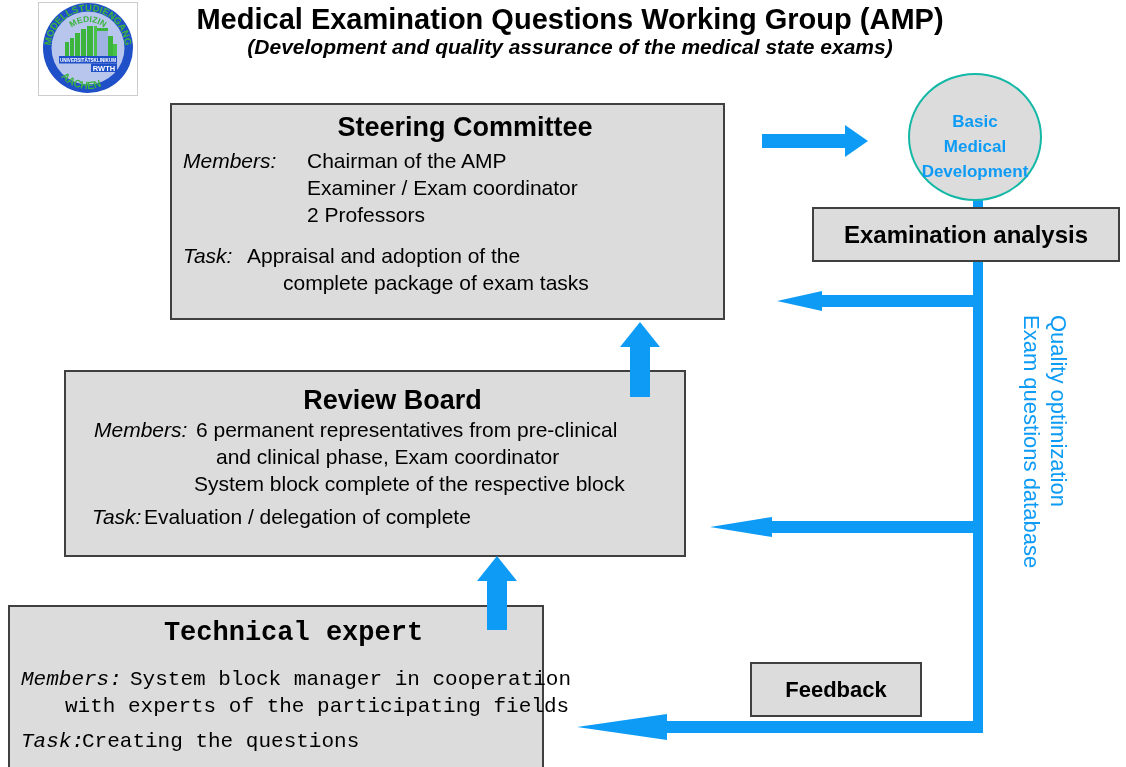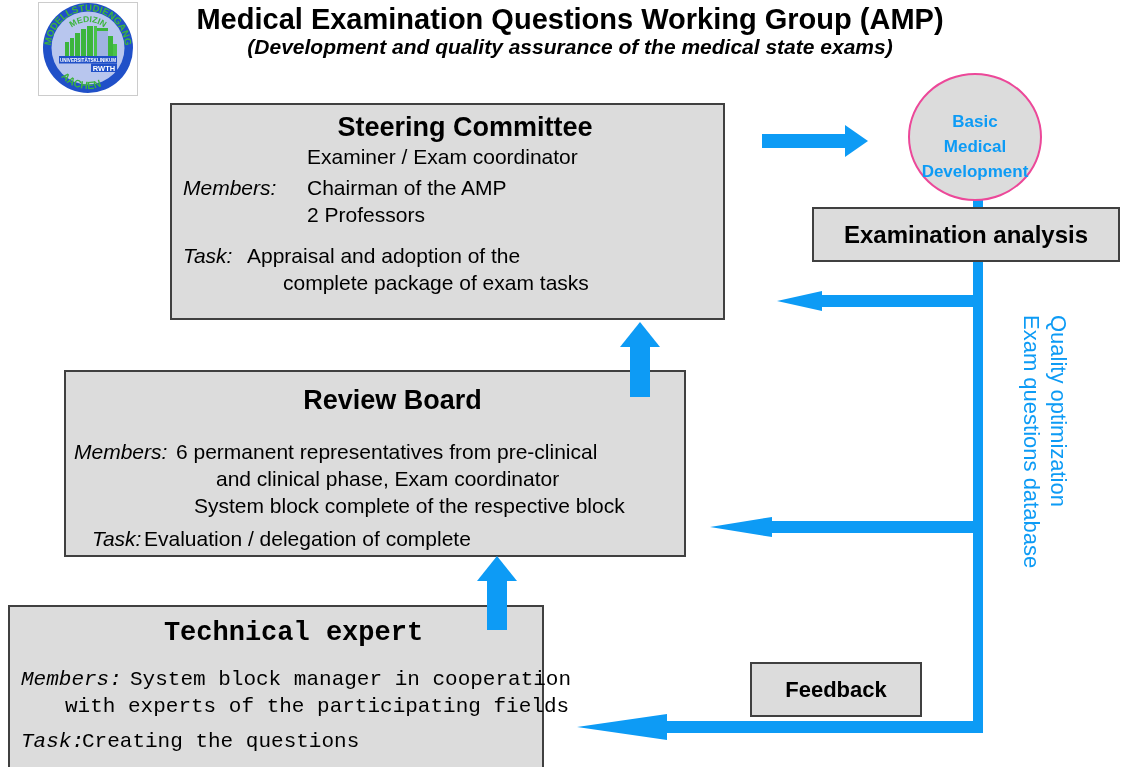--- a/index.html
+++ b/index.html
@@ -25,21 +25,21 @@
 
   #box-steering{left:170px;top:103px;width:555px;height:217px;}
   #box-steering .box-title{margin-top:6px;}
   #box-review{left:64px;top:370px;width:622px;height:187px;}
   #box-review .box-title{margin-top:12px;}
   #box-technical{left:8px;top:605px;width:536px;height:196px;font-family:Liberation Mono, monospace;}
   #box-technical .box-title{margin-top:10px;}
 
   
   #circle-basic{position:absolute;left:908px;top:73px;width:134px;height:128px;border-radius:50%;
-                background:#DCDCDC;border:2px solid #ec4899;box-sizing:border-box;z-index:2;
+                background:#DCDCDC;border:2px solid #14b8a6;box-sizing:border-box;z-index:2;
                 display:flex;flex-direction:column;align-items:center;justify-content:center;
                 padding-top:18px;}
   #circle-basic .cline{color:#0D9BF5;font-weight:bold;font-size:17px;line-height:25px;text-align:center;}
   #box-analysis{left:812px;top:207px;width:308px;height:55px;display:flex;align-items:center;justify-content:center;
                 font-size:24px;font-weight:bold;}
   #box-feedback{left:750px;top:662px;width:172px;height:55px;display:flex;align-items:center;justify-content:center;
                 font-size:22px;font-weight:bold;}
 
   
   .blue{background:#0D9BF5;}
@@ -129,34 +129,34 @@
     <text x="66" y="68.8" font-size="7.5" font-weight="bold" fill="#ffffff" text-anchor="middle" font-family="Liberation Sans, sans-serif">RWTH</text>
     <text font-size="10.5" font-weight="bold" fill="#3CB53C" font-family="Liberation Sans, sans-serif">
       <textPath href="#arcBottom" startOffset="42%" text-anchor="middle">AACHEN</textPath>
     </text>
   </svg>
 
   <div id="v-trunk" class="seg behind blue"></div>
 
   <div class="gbox" id="box-steering">
     <div class="box-title">Steering Committee</div>
-    <div class="bline" style="padding-left:135px;">Examiner / Exam coordinator</div>
     <div class="bline" style="padding-left:11px;margin-top:4px;">
       <span class="lbl w-sm">Members:</span><span>Chairman of the AMP</span>
     </div>
+    <div class="bline" style="padding-left:135px;">Examiner / Exam coordinator</div>
     <div class="bline" style="padding-left:135px;">2 Professors</div>
     <div class="bline" style="padding-left:11px;margin-top:14px;">
       <span class="lbl w-st">Task:</span><span>Appraisal and adoption of the</span>
     </div>
     <div class="bline" style="padding-left:111px;">complete package of exam tasks</div>
   </div>
 
   <div class="gbox" id="box-review">
     <div class="box-title">Review Board</div>
-    <div class="bline" style="padding-left:8px;margin-top:22px;">
+    <div class="bline" style="padding-left:28px;">
       <span class="lbl w-rm">Members:</span><span>6 permanent representatives from pre-clinical</span>
     </div>
     <div class="bline" style="padding-left:150px;">and clinical phase, Exam coordinator</div>
     <div class="bline" style="padding-left:128px;">System block complete of the respective block</div>
     <div class="bline" style="padding-left:26px;margin-top:6px;">
       <span class="lbl w-rt">Task:</span><span>Evaluation / delegation of complete</span>
     </div>
   </div>
 
   <div class="gbox" id="box-technical">

